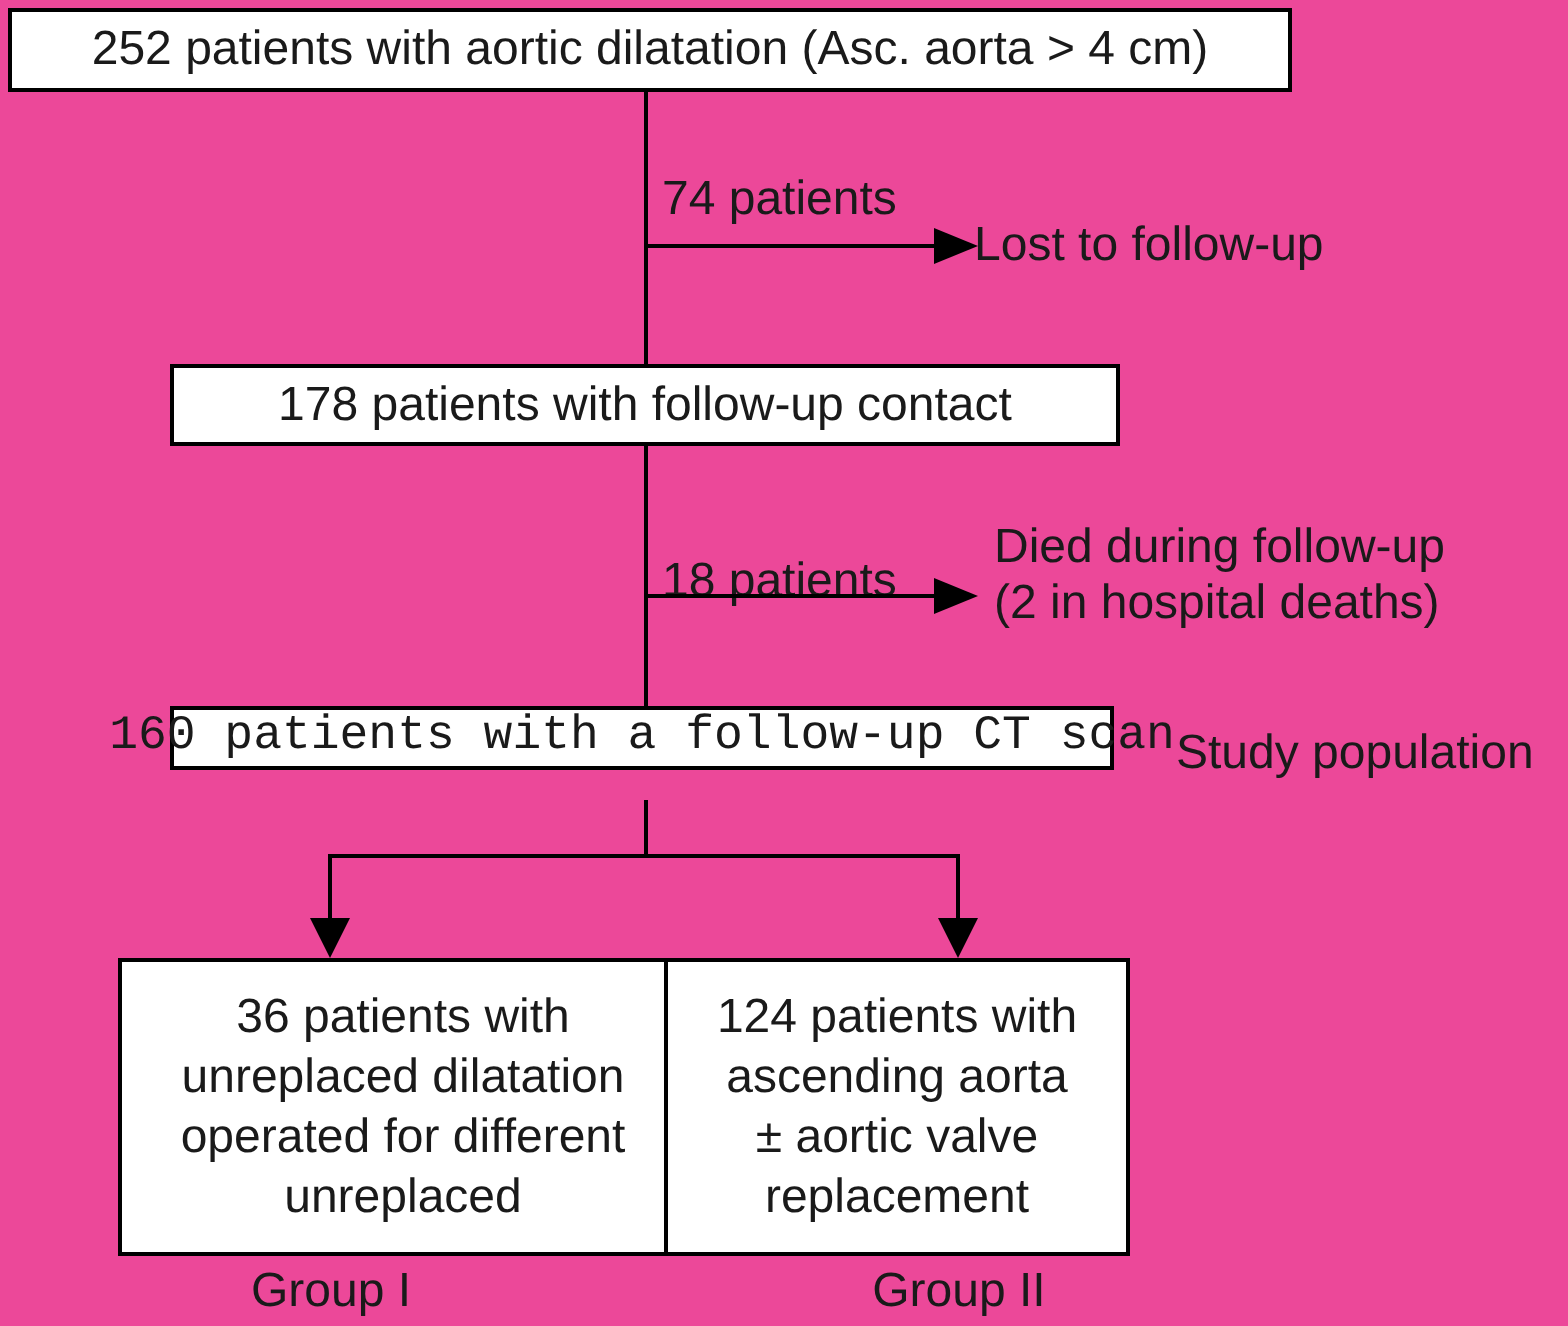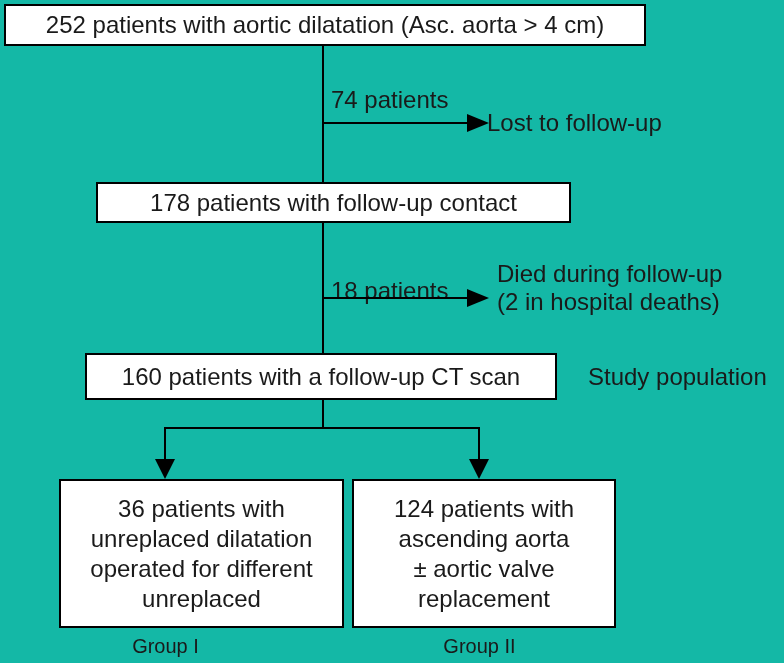--- a/index.html
+++ b/index.html
@@ -1,21 +1,21 @@
 <!DOCTYPE html>
 <html><head>
 <meta charset="utf-8">
 <style>
   * { margin: 0; padding: 0; box-sizing: border-box; }
   html, body { background: #ffffff; }
   .canvas {
     position: relative;
     width: 784px;
     height: 663px;
-    background: #14b8a6;
+    background: #ec4899;
     font-family: "Liberation Sans", sans-serif;
     color: #1a1a1a;
     overflow: hidden;
   }
   .box {
     position: absolute;
     border: 2px solid #000000;
     background: #ffffff;
     display: flex;
     flex-direction: column;
@@ -41,77 +41,77 @@
     border-top: 20px solid #000000;
   }
   .label {
     position: absolute;
     font-size: 24px;
     line-height: 28px;
     white-space: nowrap;
   }
   .caption {
     position: absolute;
-    font-size: 20px;
+    font-size: 24px;
     line-height: 28px;
     text-align: center;
   }
 </style>
 </head>
 <body>
 
 <div class="canvas">
 
   <div class="box" style="left:4px; top:4px; width:642px; height:42px;">
     <span>252 patients with aortic dilatation (Asc. aorta &gt; 4 cm)</span>
   </div>
 
   <div class="vline" style="left:322px; top:46px; height:136px;"></div>
 
   <div class="label" style="left:331px; top:86px;">74 patients</div>
   <div class="hline" style="left:323px; top:122px; width:146px;"></div>
   <div class="arrow-right" style="left:467px; top:114px;"></div>
   <div class="label" style="left:487px; top:109px;">Lost to follow-up</div>
 
-  <div class="box" style="left:96px; top:182px; width:475px; height:41px;">
+  <div class="box" style="left:85px; top:182px; width:475px; height:41px;">
     <span>178 patients with follow-up contact</span>
   </div>
 
   <div class="vline" style="left:322px; top:223px; height:130px;"></div>
 
   <div class="label" style="left:331px; top:261px;margin-top:16px;">18 patients</div>
   <div class="hline" style="left:323px; top:297px; width:146px;"></div>
   <div class="arrow-right" style="left:467px; top:289px;"></div>
   <div class="label" style="left:497px; top:260px;">
     <div>Died during follow-up</div>
     <div>(2 in hospital deaths)</div>
   </div>
 
-  <div class="box" style="left:85px; top:353px; width:472px; height:47px;">
+  <div class="box" style="left:85px; top:353px; width:472px; height:32px;font-family:Liberation Mono, monospace;">
     <span>160 patients with a follow-up CT scan</span>
   </div>
 
   <div class="label" style="left:588px; top:363px;">Study population</div>
 
   <div class="vline" style="left:322px; top:400px; height:29px;"></div>
   <div class="hline" style="left:164px; top:427px; width:316px;"></div>
   <div class="vline" style="left:164px; top:427px; height:33px;"></div>
   <div class="arrow-down" style="left:155px; top:459px;"></div>
   <div class="vline" style="left:478px; top:427px; height:33px;"></div>
   <div class="arrow-down" style="left:469px; top:459px;"></div>
 
   <div class="box" style="left:23px; top:479px; width:285px; height:149px;margin-left:36px;">
     <span>36 patients with</span>
     <span>unreplaced dilatation</span>
     <span>operated for different</span>
     <span>unreplaced</span>
   </div>
   <div class="caption" style="left:23px; top:632px; width:285px;">Group I</div>
 
-  <div class="box" style="left:352px; top:479px; width:264px; height:149px;">
+  <div class="box" style="left:332px; top:479px; width:233px; height:149px;">
     <span>124 patients with</span>
     <span>ascending aorta</span>
     <span>± aortic valve</span>
     <span>replacement</span>
   </div>
   <div class="caption" style="left:337px; top:632px; width:285px;">Group II</div>
 
 </div>
 
 </body></html>

